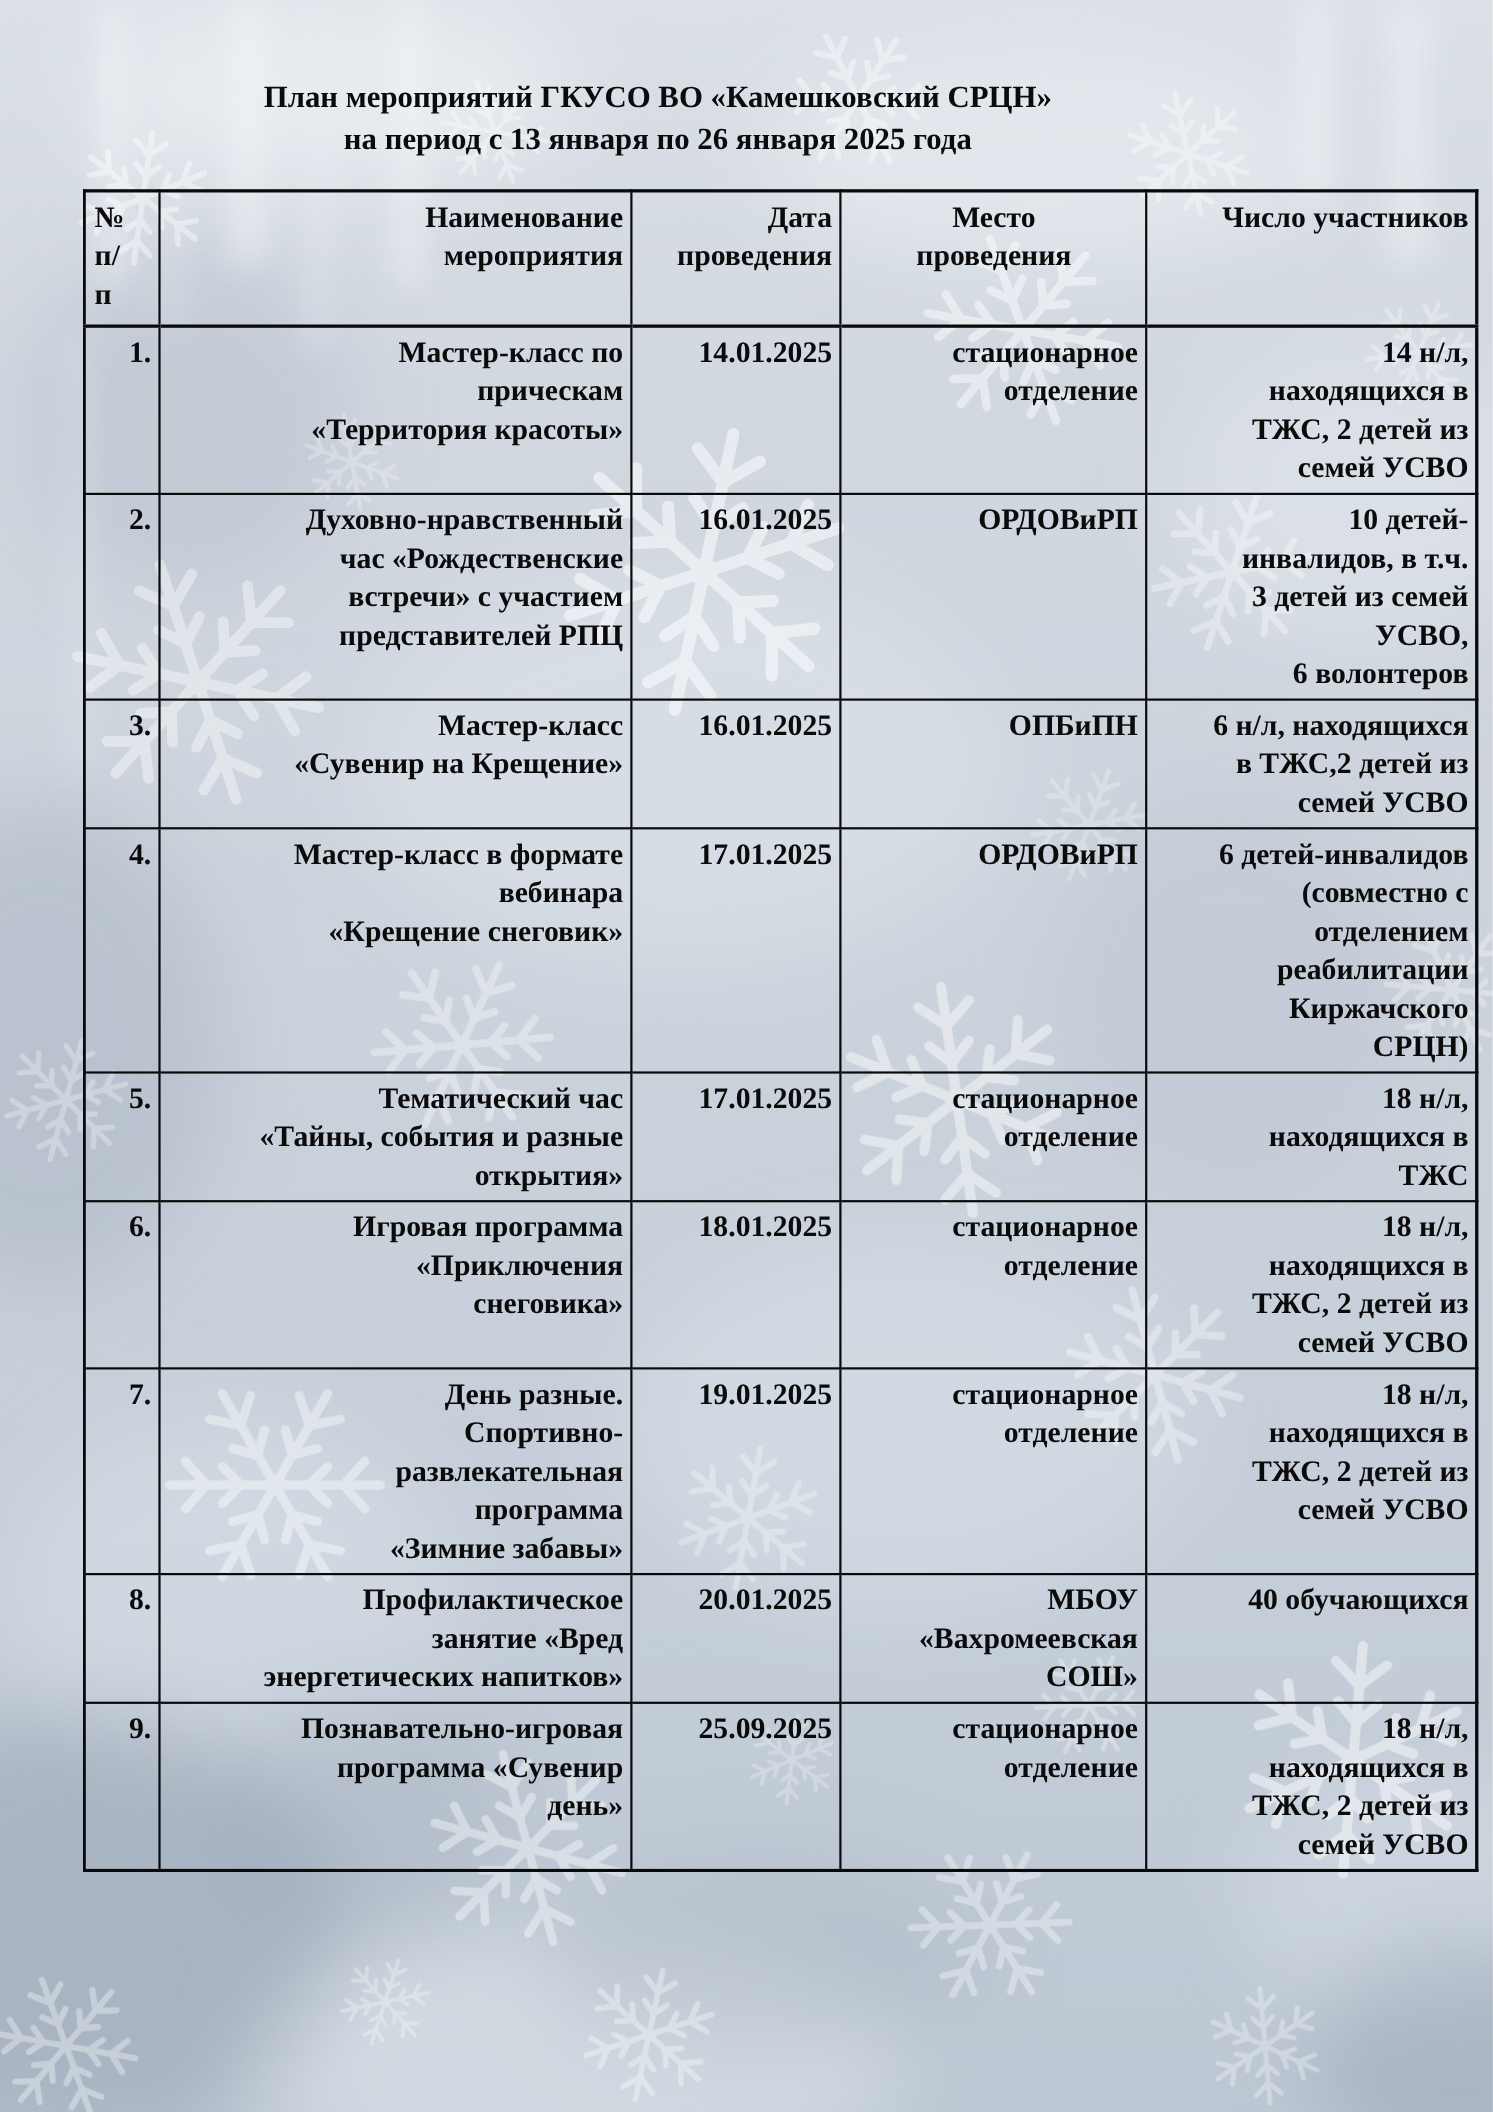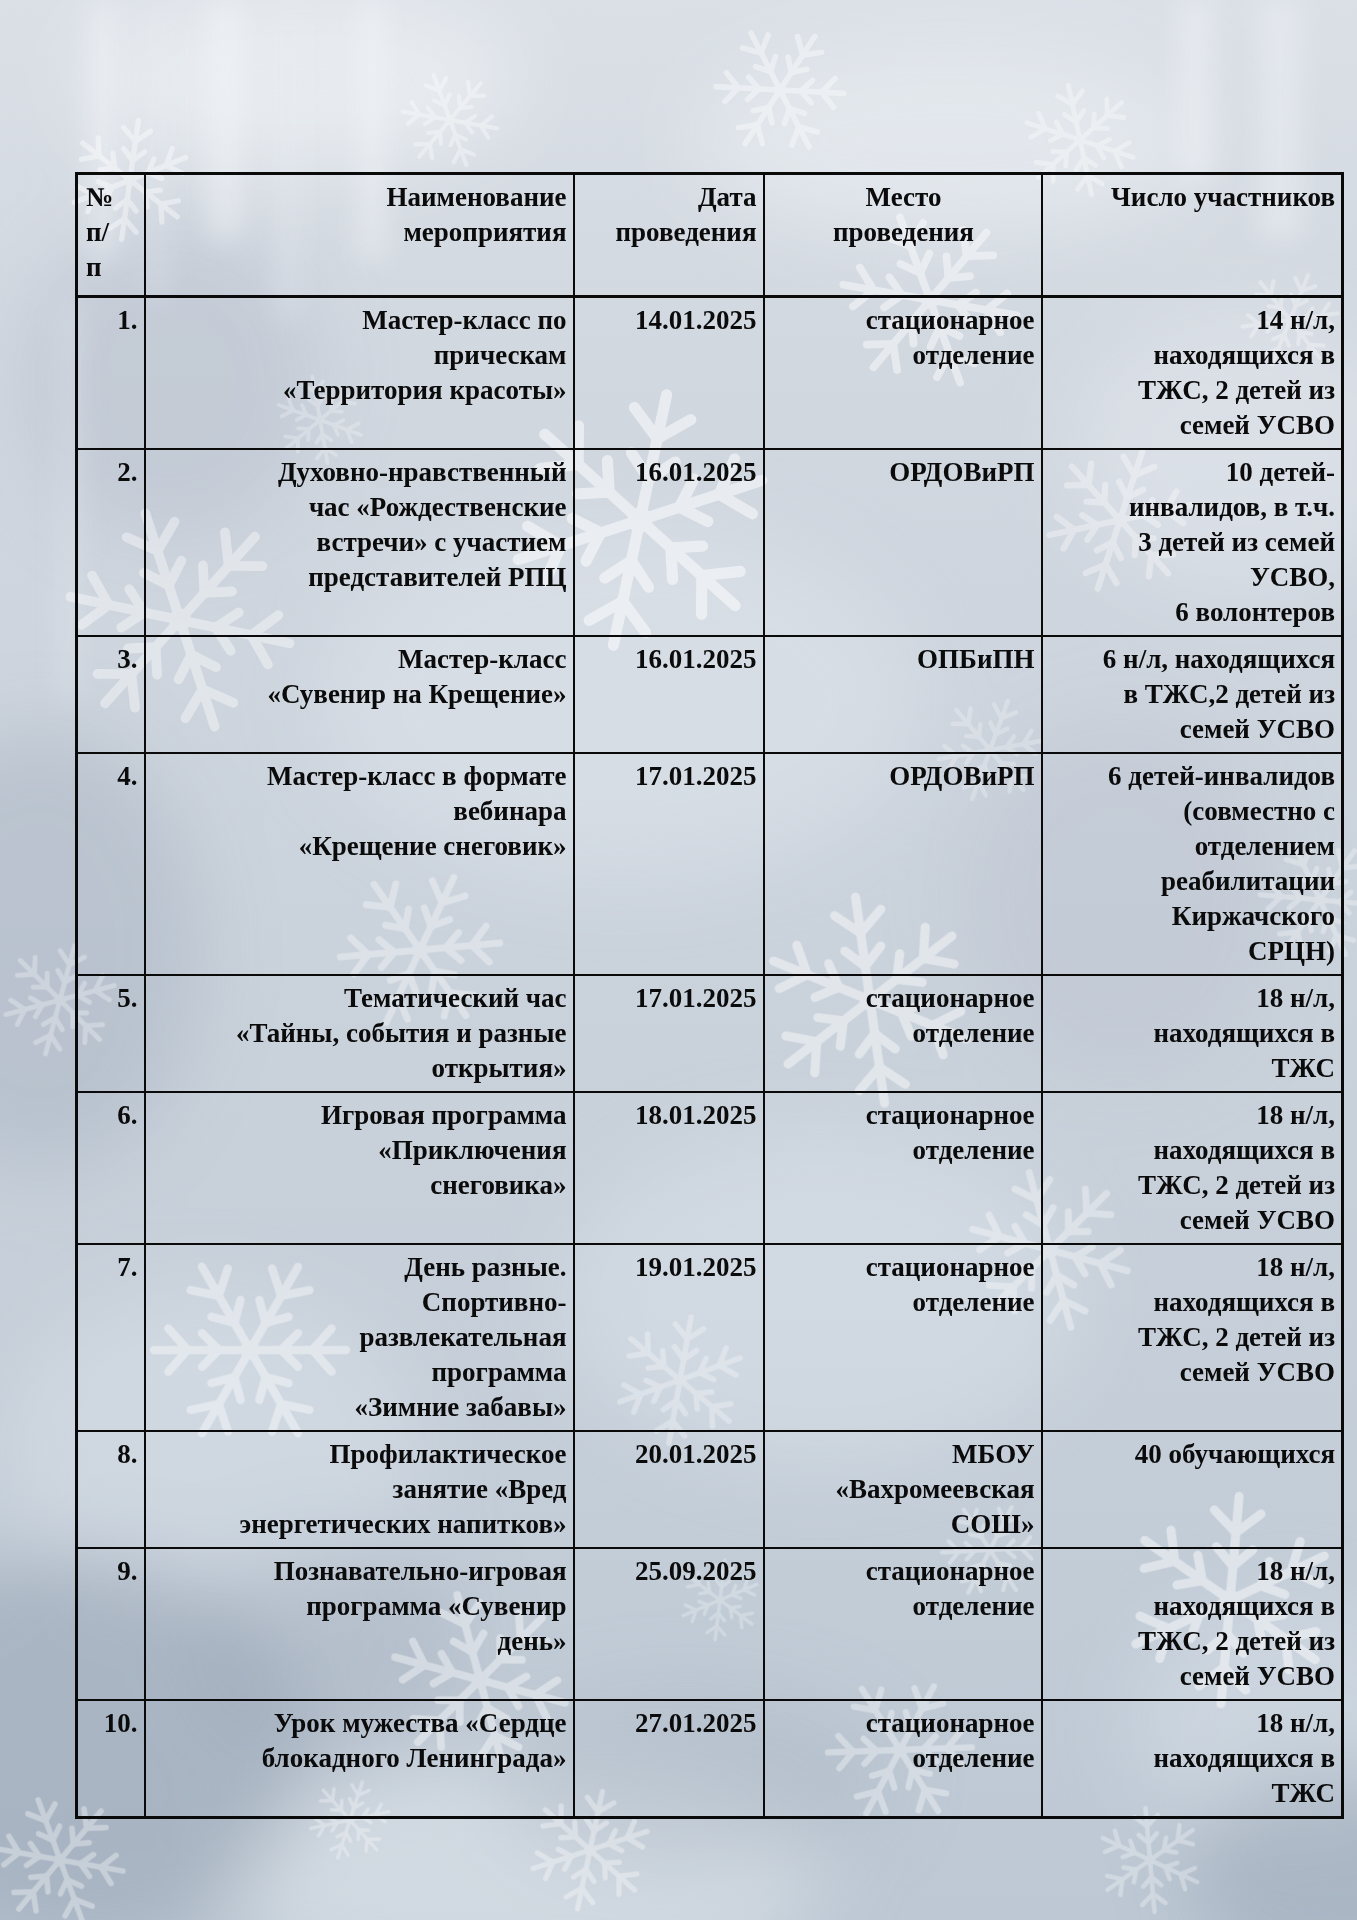--- a/index.html
+++ b/index.html
@@ -149,20 +149,24 @@
     <use href="#sf" transform="translate(590 1850) scale(1.5) rotate(12)" opacity="0.35"></use>
     <use href="#sf" transform="translate(1150 1860) scale(1.3) rotate(-5)" opacity="0.3"></use>
     <use href="#sf" transform="translate(60 1860) scale(1.6) rotate(40)" opacity="0.35"></use>
     <use href="#sf" transform="translate(350 1820) scale(1.0) rotate(18)" opacity="0.3"></use>
     <use href="#sf" transform="translate(990 1550) scale(1.2) rotate(-33)" opacity="0.3"></use>
     <use href="#sf" transform="translate(720 1600) scale(1.0) rotate(7)" opacity="0.25"></use>
     <use href="#sf" transform="translate(320 420) scale(1.1) rotate(50)" opacity="0.25"></use>
     <use href="#sf" transform="translate(990 750) scale(1.3) rotate(-40)" opacity="0.25"></use>
   </svg>
 
+  <div class="title-block">
+    <div>План мероприятий ГКУСО ВО «Камешковский СРЦН»</div>
+    <div>на период с 13 января по 26 января 2025 года</div>
+  </div>
 
   <table class="events">
     <colgroup>
       <col style="width:68px">
         <col style="width:429px">
         <col style="width:190px">
         <col style="width:278px">
         <col style="width:301px">
     </colgroup>
     <thead>
@@ -288,27 +292,16 @@
 программа «Сувенир
 день»</td>
         <td>25.09.2025</td>
         <td>стационарное
 отделение</td>
         <td>18 н/л,
 находящихся в
 ТЖС, 2 детей из
 семей УСВО</td>
       </tr>
-      <tr>
-        <td>10.</td>
-        <td>Урок мужества «Сердце
-блокадного Ленинграда»</td>
-        <td>27.01.2025</td>
-        <td>стационарное
-отделение</td>
-        <td>18 н/л,
-находящихся в
-ТЖС</td>
-      </tr>
     </tbody>
   </table>
 
 </div>
 
 </body></html>

